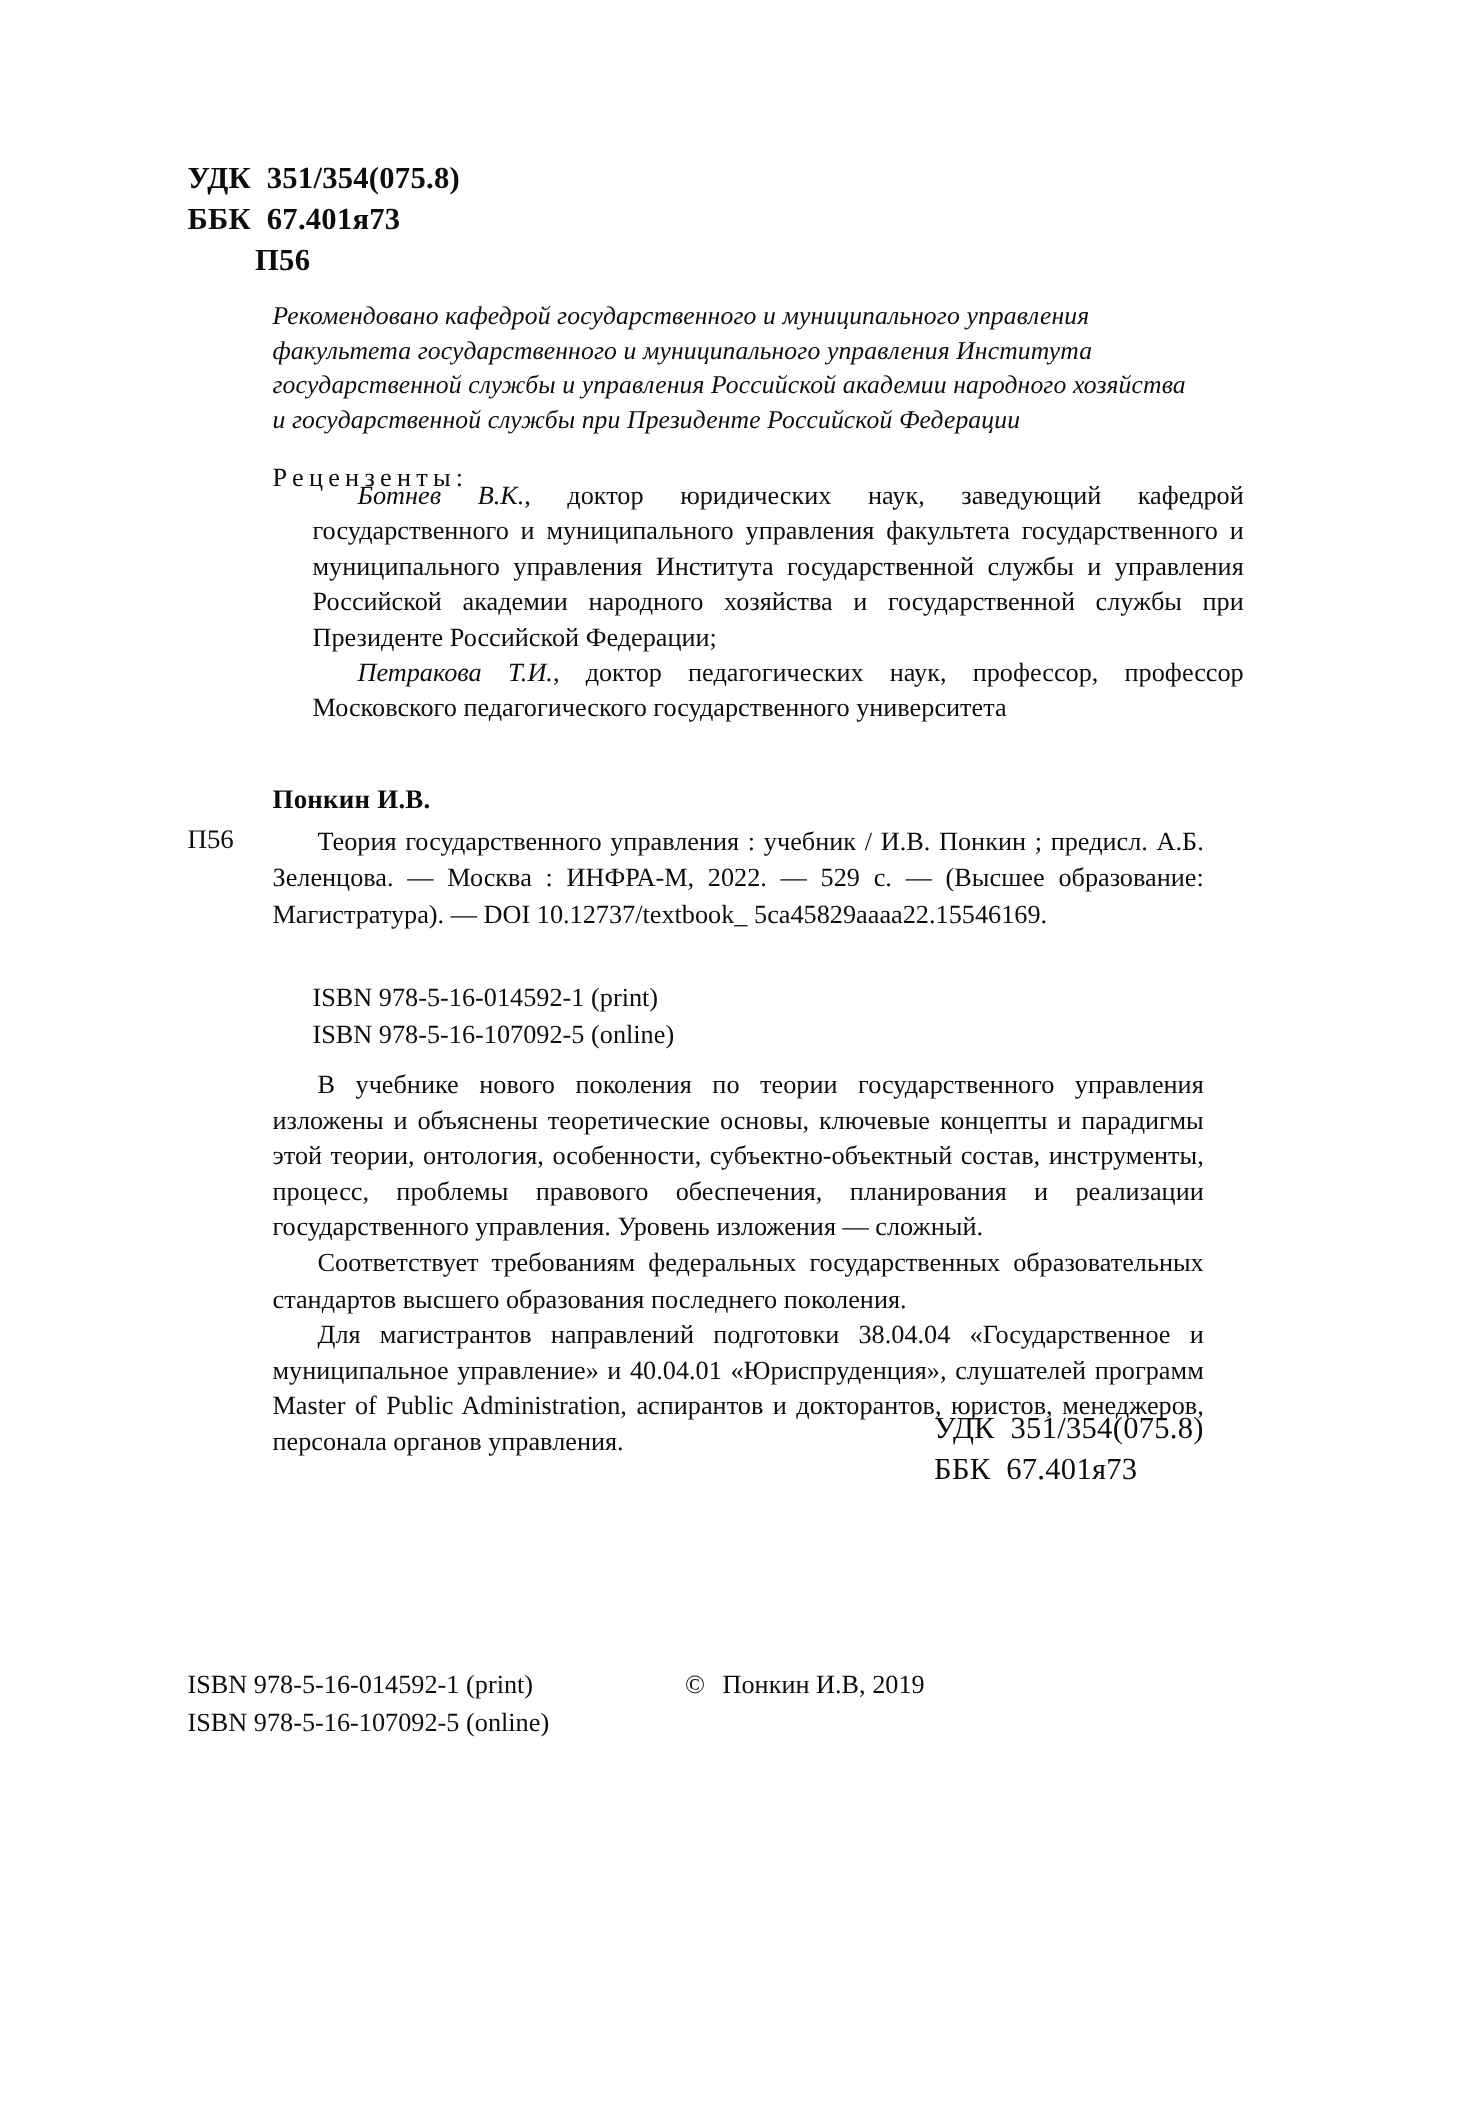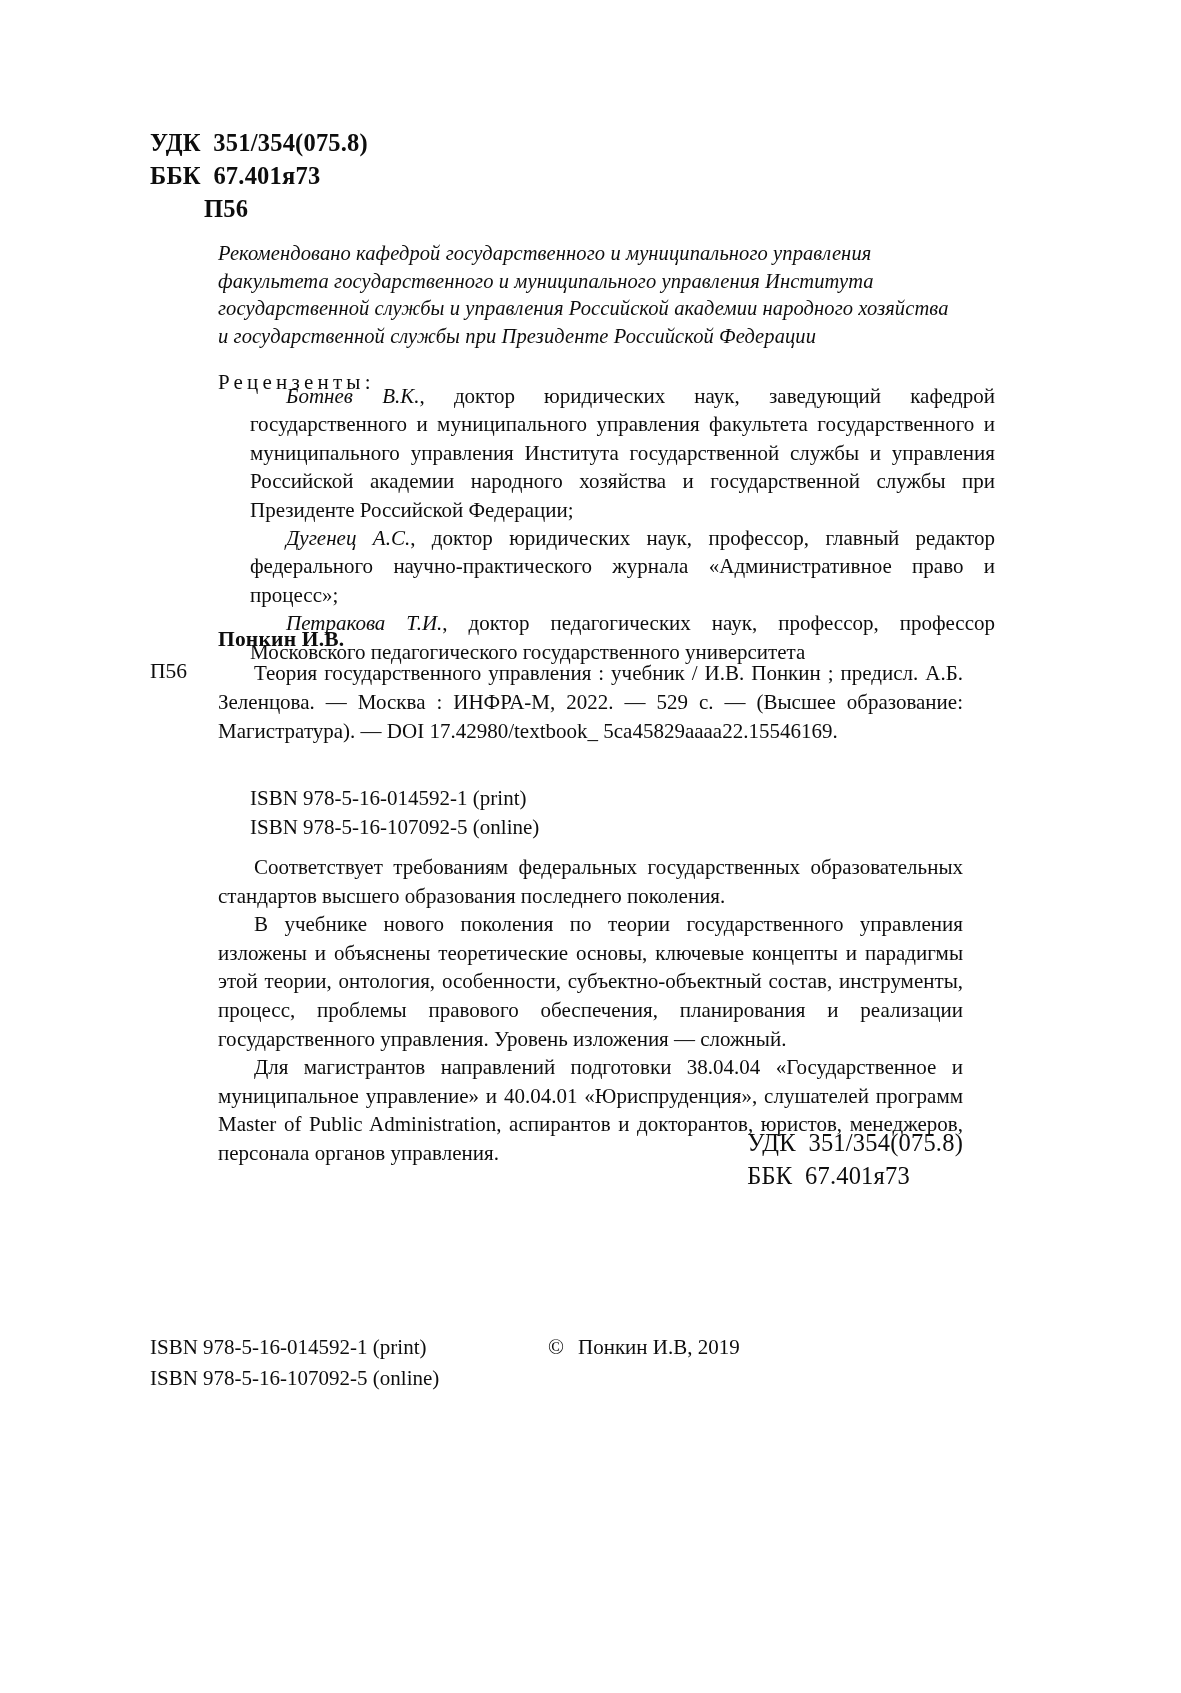--- a/index.html
+++ b/index.html
@@ -185,38 +185,37 @@
     <div class="code-line">УДК  351/354(075.8)</div>
     <div class="code-line">ББК  67.401я73</div>
     <div class="code-line indent">П56</div>
   </div>
 
   <div class="recommend">Рекомендовано кафедрой государственного и муниципального управления факультета государственного и муниципального управления Института государственной службы и управления Российской академии народного хозяйства и государственной службы при Президенте Российской Федерации</div>
 
   <div class="reviewers-heading">Рецензенты:</div>
   <div class="reviewers-body">
     <p><i>Ботнев В.К.</i><span>, доктор юридических наук, заведующий кафедрой государственного и муниципального управления факультета государственного и муниципального управления Института государственной службы и управления Российской академии народного хозяйства и государственной службы при Президенте Российской Федерации;</span></p>
-    <p><i>Дугенец А.С.</i><span>, доктор юридических наук, профессор, главный редактор федерального научно-практического журнала «Административное право и процесс»;</span></p>
     <p><i>Петракова Т.И.</i><span>, доктор педагогических наук, профессор, профессор Московского педагогического государственного университета</span></p>
   </div>
 
   <div class="author-name">Понкин И.В.</div>
   <div class="shelf-mark">П56</div>
   <div class="bib-desc">
-    <p>Теория государственного управления : учебник / И.В. Понкин ; предисл. А.Б. Зеленцова. — Москва : ИНФРА-М, 2022. — 529 с. — (Высшее образование: Магистратура). — DOI 17.42980/textbook_ 5ca45829aaaa22.15546169.</p>
+    <p>Теория государственного управления : учебник / И.В. Понкин ; предисл. А.Б. Зеленцова. — Москва : ИНФРА-М, 2022. — 529 с. — (Высшее образование: Магистратура). — DOI 10.12737/textbook_ 5ca45829aaaa22.15546169.</p>
   </div>
 
   <div class="isbn-mid">
     <div>ISBN 978-5-16-014592-1 (print)</div>
     <div>ISBN 978-5-16-107092-5 (online)</div>
   </div>
 
   <div class="annotation">
+    <p>В учебнике нового поколения по теории государственного управления изложены и объяснены теоретические основы, ключевые концепты и парадигмы этой теории, онтология, особенности, субъектно-объектный состав, инструменты, процесс, проблемы правового обеспечения, планирования и реализации государственного управления. Уровень изложения — сложный.</p>
     <p>Соответствует требованиям федеральных государственных образовательных стандартов высшего образования последнего поколения.</p>
-    <p>В учебнике нового поколения по теории государственного управления изложены и объяснены теоретические основы, ключевые концепты и парадигмы этой теории, онтология, особенности, субъектно-объектный состав, инструменты, процесс, проблемы правового обеспечения, планирования и реализации государственного управления. Уровень изложения — сложный.</p>
     <p>Для магистрантов направлений подготовки 38.04.04 «Государственное и муниципальное управление» и 40.04.01 «Юриспруденция», слушателей программ Master of Public Administration, аспирантов и докторантов, юристов, менеджеров, персонала органов управления.</p>
   </div>
 
   <div class="codes-bottom">
     <div class="code-line">УДК  351/354(075.8)</div>
     <div class="code-line">ББК  67.401я73</div>
   </div>
 
   <div class="footer">
     <div class="footer-left">

